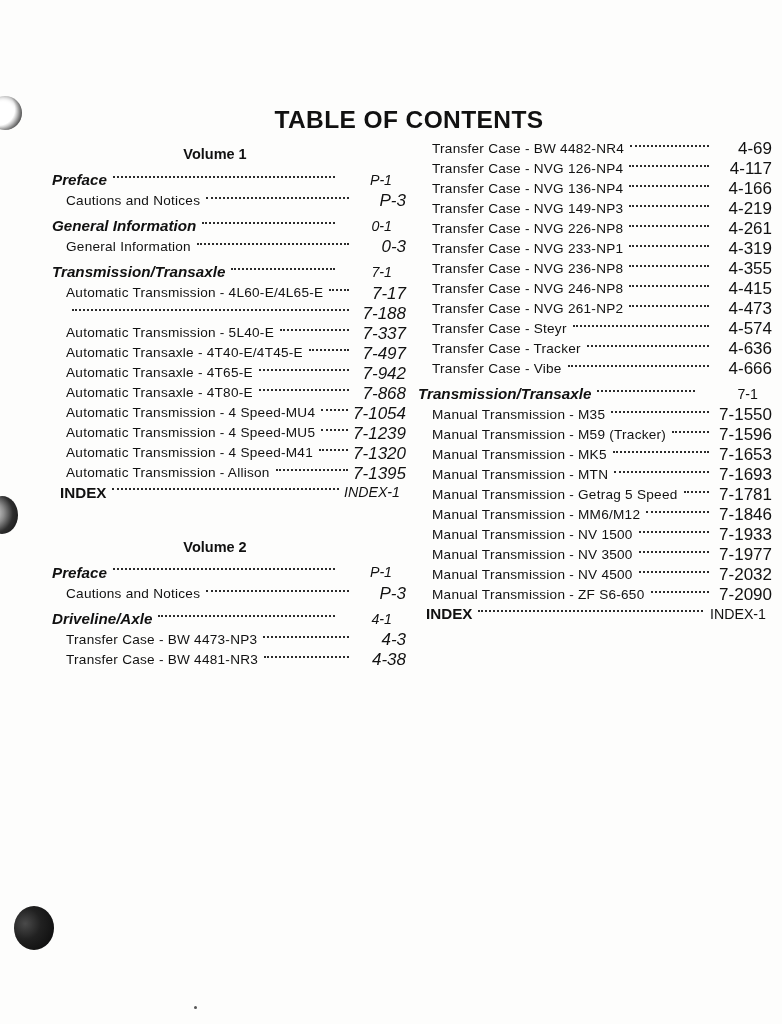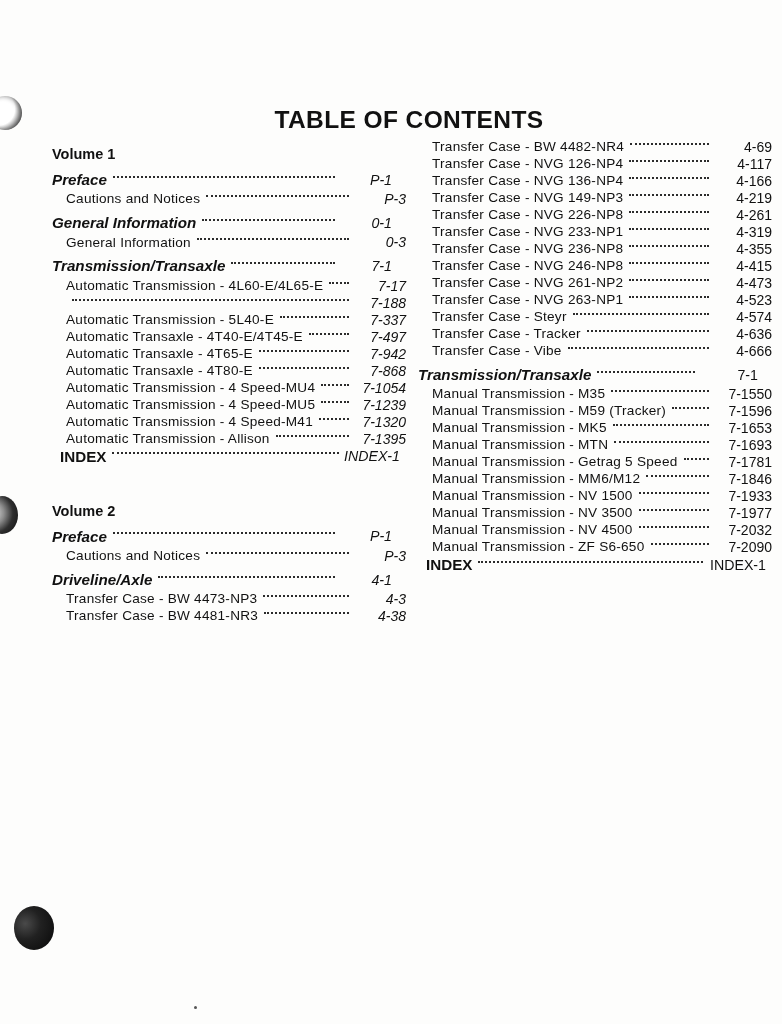--- a/index.html
+++ b/index.html
@@ -70,21 +70,21 @@
 
   
   .col {
     position: absolute;
     top: 140px;
   }
   .col-left  { left: 52px;  width: 340px; }
   .col-right { left: 418px; width: 340px; }
 
   .volume-head {
-    text-align: left;
+    text-align: center;
     font-size: 14.5px;
     font-weight: bold;
     margin: 0 0 10px 0;
     padding-right: 14px;
   }
 
   
   .row {
     display: flex;
     align-items: center;
@@ -101,21 +101,21 @@
     flex: 1 1 auto;
     margin: 0 5px 0 6px;
     position: relative;
     top: -3px;
     border-bottom: 2px dotted #2b2b2b;
     min-width: 16px;
     height: 0;
   }
   .row .pageno {
     flex: 0 0 auto;
-    font-size: 14px;
+    font-size: 17px;
     text-align: right;
   }
 
   
   .row.level1 { margin-top: 9px; margin-bottom: 5px; }
   .row.level1 .label {
     font-weight: bold;
     font-size: 15.2px;
     font-style: italic;
   }
@@ -321,25 +321,20 @@
           <span class="label">Transfer Case - NVG 246-NP8</span>
           <span class="leader"></span>
           <span class="pageno">4-415</span>
         </div>
         <div class="row level2">
           <span class="label">Transfer Case - NVG 261-NP2</span>
           <span class="leader"></span>
           <span class="pageno">4-473</span>
         </div>
         <div class="row level2">
-          <span class="label">Transfer Case - NVG 263-NP1</span>
-          <span class="leader"></span>
-          <span class="pageno">4-523</span>
-        </div>
-        <div class="row level2">
           <span class="label">Transfer Case - Steyr</span>
           <span class="leader"></span>
           <span class="pageno">4-574</span>
         </div>
         <div class="row level2">
           <span class="label">Transfer Case - Tracker</span>
           <span class="leader"></span>
           <span class="pageno">4-636</span>
         </div>
         <div class="row level2">

